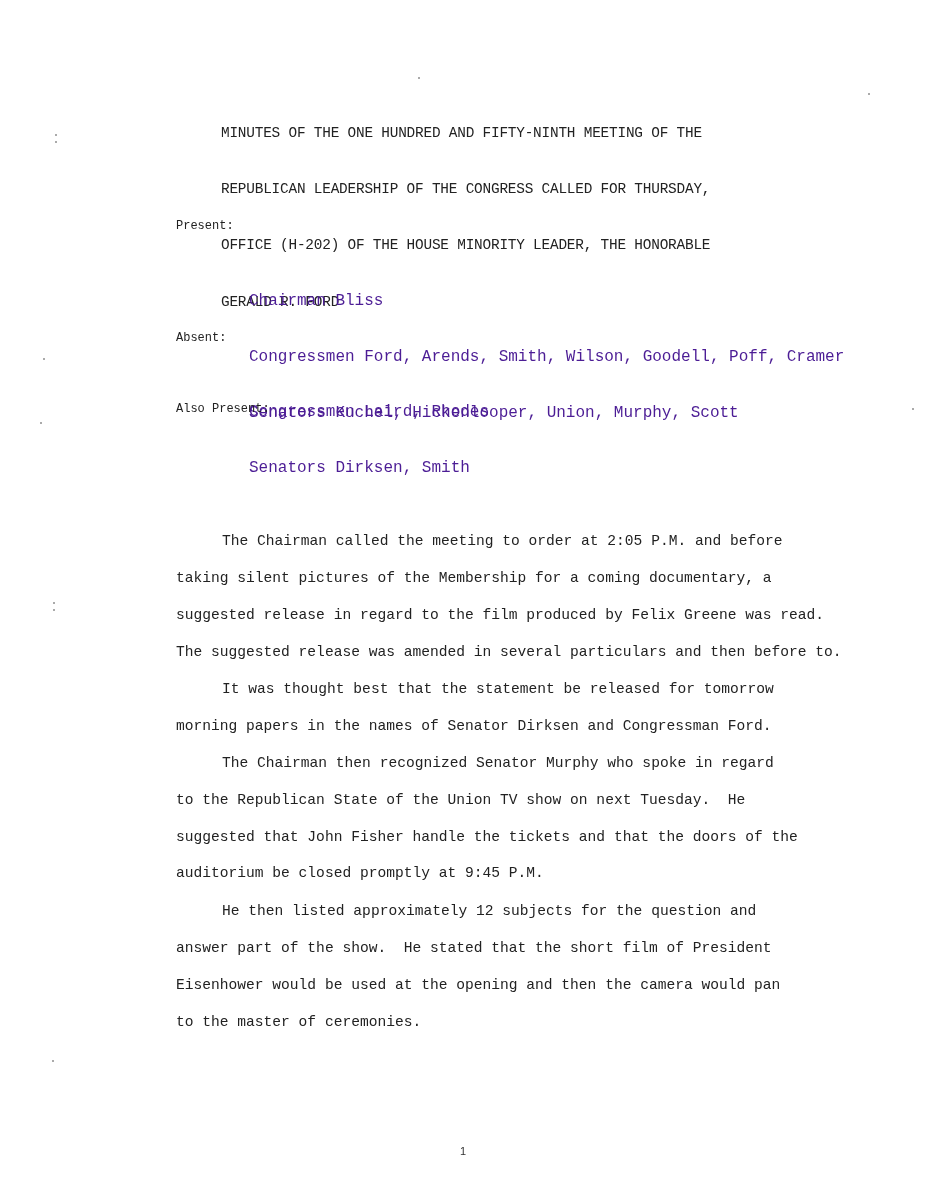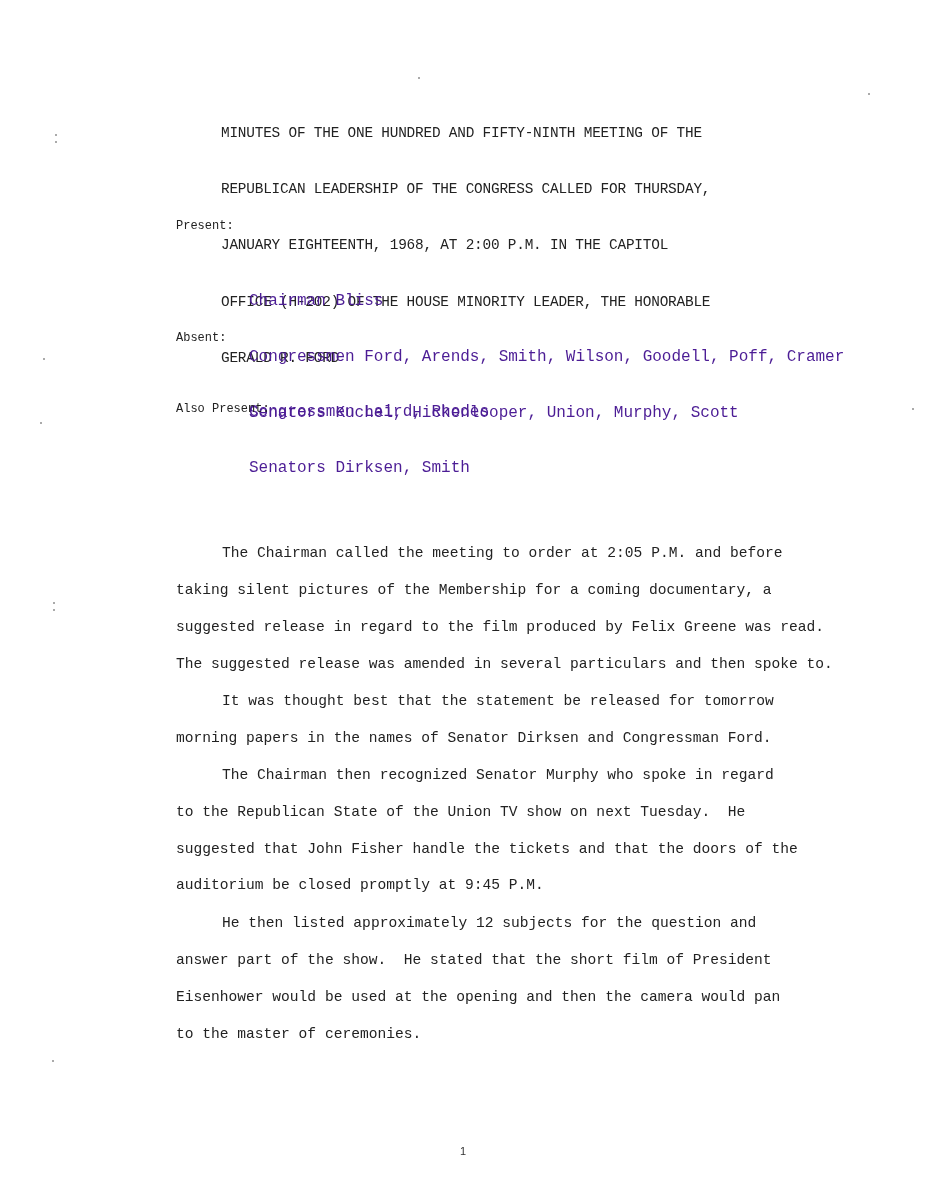--- a/index.html
+++ b/index.html
@@ -52,21 +52,20 @@
       color: #4c1d95;
     }
     .list .cont { padding-left: 10px; }
     .para-line {
       position: absolute;
       left: 176px;
       font-size: 14.6px;
       line-height: 18px;
       white-space: pre;
       color: #222;
-      margin-top: 12px;
     }
     .indent { left: 222px; }
     .page-number {
       position: absolute;
       left: 460px;
       top: 1145px;
       font-family: "Liberation Sans", "DejaVu Sans", sans-serif;
       font-size: 11px;
       color: #333;
     }
@@ -78,21 +77,20 @@
     }
   </style>
 </head>
 <body>
 
 <div class="page">
 
   <div class="heading">
     <div>MINUTES OF THE ONE HUNDRED AND FIFTY-NINTH MEETING OF THE</div>
     <div>REPUBLICAN LEADERSHIP OF THE CONGRESS CALLED FOR THURSDAY,</div>
-    <div>JANUARY EIGHTEENTH, 1968, AT 2:00 P.M. IN THE CAPITOL</div>
     <div>OFFICE (H-202) OF THE HOUSE MINORITY LEADER, THE HONORABLE</div>
     <div>GERALD R. FORD</div>
   </div>
 
   <div class="label" style="top:217px;">Present:</div>
   <div class="list" style="top:254px;">
     <div>Chairman Bliss</div>
     <div>Congressmen Ford, Arends, Smith, Wilson, Goodell, Poff, Cramer</div>
     <div>Senators Kuchel, Hickenlooper, Union, Murphy, Scott</div>
   </div>
@@ -101,21 +99,21 @@
   <div class="list" style="top:365px;">
     <div>Congressmen Laird, Rhodes</div>
     <div>Senators Dirksen, Smith</div>
   </div>
 
   <div class="label" style="top:400px;">Also Present:</div>
 
   <div class="para-line indent" style="top:532px;">The Chairman called the meeting to order at 2:05 P.M. and before</div>
   <div class="para-line" style="top:569px;">taking silent pictures of the Membership for a coming documentary, a</div>
   <div class="para-line" style="top:606px;">suggested release in regard to the film produced by Felix Greene was read.</div>
-  <div class="para-line" style="top:643px;">The suggested release was amended in several particulars and then spoke to.</div>
+  <div class="para-line" style="top:643px;">The suggested release was amended in several particulars and then before to.</div>
 
   <div class="para-line" style="top:717px;">morning papers in the names of Senator Dirksen and Congressman Ford.</div>
   <div class="para-line indent" style="top:680px;">It was thought best that the statement be released for tomorrow</div>
 
   <div class="para-line indent" style="top:754px;">The Chairman then recognized Senator Murphy who spoke in regard</div>
   <div class="para-line" style="top:791px;">to the Republican State of the Union TV show on next Tuesday.  He</div>
   <div class="para-line" style="top:828px;">suggested that John Fisher handle the tickets and that the doors of the</div>
   <div class="para-line" style="top:864px;">auditorium be closed promptly at 9:45 P.M.</div>
 
   <div class="para-line indent" style="top:902px;">He then listed approximately 12 subjects for the question and</div>

